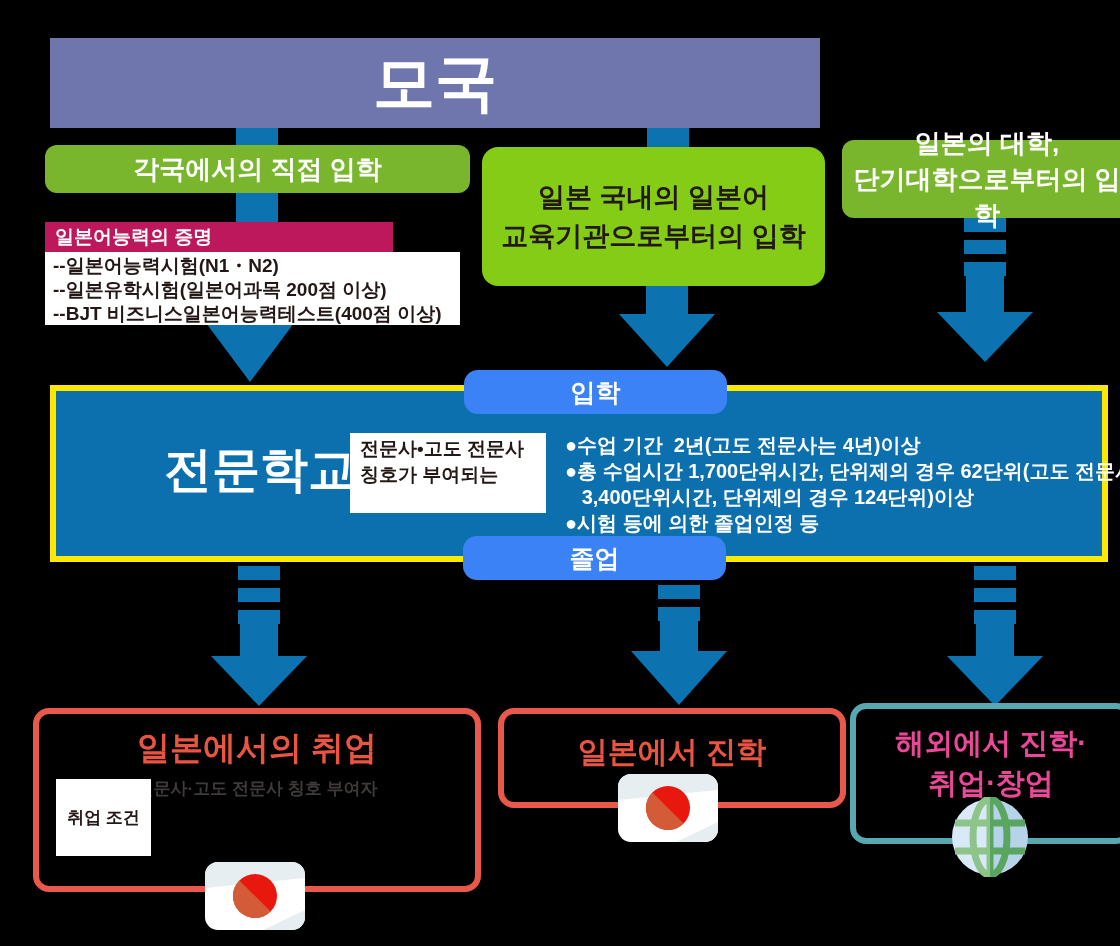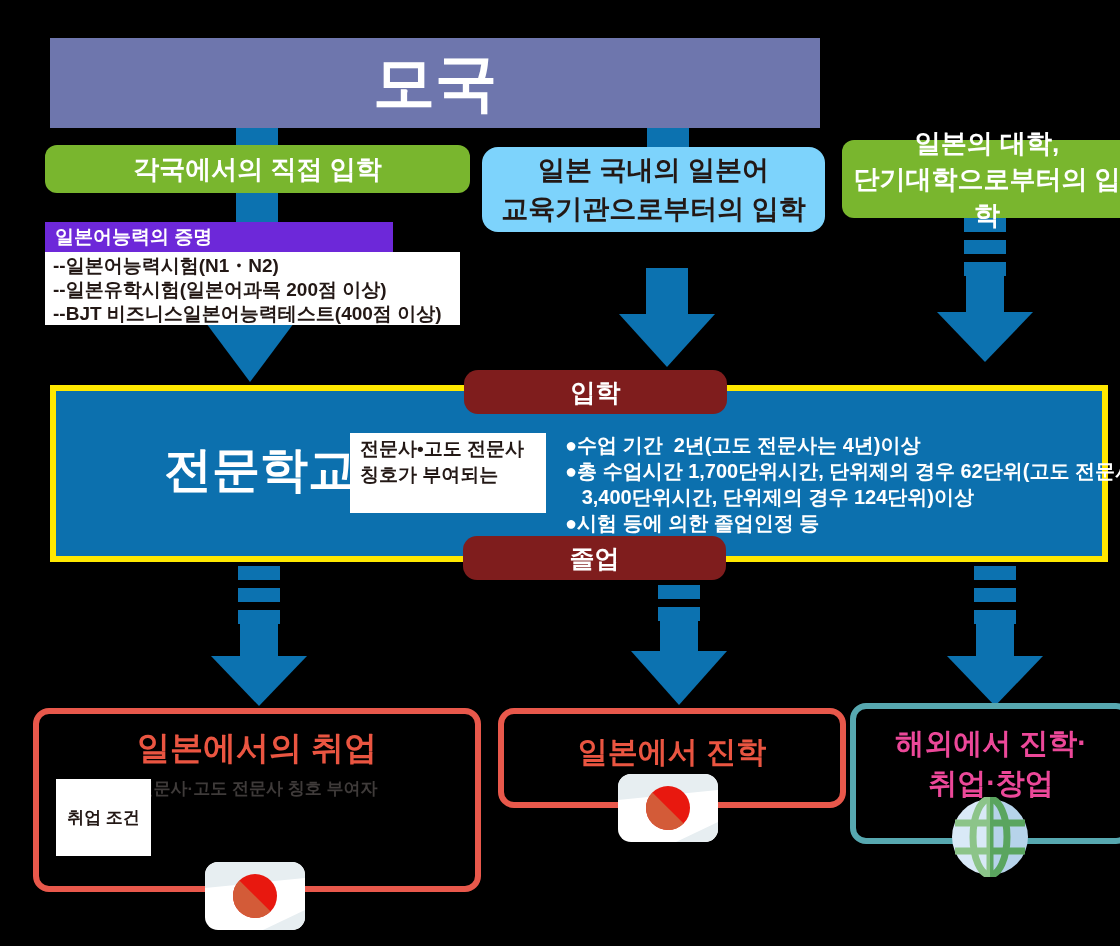--- a/index.html
+++ b/index.html
@@ -9,31 +9,31 @@
   }
   .abs{position:absolute;}
   .ctr{display:flex;align-items:center;justify-content:center;text-align:center;}
 
   
   .banner{left:30px;top:38px;width:770px;height:90px;background:#6e76ad;color:#fff;font-size:62px;z-index:2;}
   .connector{background:#0c72b0;z-index:1;}
   .green-box{background:#79b62e;color:#fff;border-radius:12px;z-index:2;}
   .gb1{left:25px;top:145px;width:425px;height:48px;font-size:26px;}
   .gb2{left:822px;top:140px;width:290px;height:78px;font-size:26px;line-height:36px;}
-  .proof-header{left:25px;top:222px;width:348px;height:30px;background:#6d28d9;color:#fff;
+  .proof-header{left:25px;top:222px;width:348px;height:30px;background:#be185d;color:#fff;
     font-size:19px;line-height:30px;padding-left:10px;box-sizing:border-box;z-index:2;}
   .proof-box{left:25px;top:252px;width:415px;height:73px;background:#fff;color:#231815;
     font-size:19px;line-height:24px;padding:2px 8px;box-sizing:border-box;z-index:2;}
-  .yellow-box{left:462px;top:147px;width:343px;height:85px;background:#7dd3fc;border-radius:16px;
+  .yellow-box{left:462px;top:147px;width:343px;height:139px;background:#84cc16;border-radius:16px;
     color:#231815;font-size:27px;line-height:39px;z-index:2;}
 
   
   .blue-box{left:30px;top:385px;width:1058px;height:177px;background:#0c70ae;
     border:6px solid #ffe800;box-sizing:border-box;z-index:2;}
-  .badge{width:263px;height:44px;background:#7f1d1d;border-radius:14px;color:#fff;font-size:25px;z-index:4;}
+  .badge{width:263px;height:44px;background:#3b82f6;border-radius:14px;color:#fff;font-size:25px;z-index:4;}
   .badge-adm{left:444px;top:370px;}
   .badge-grd{left:443px;top:536px;}
   .school-name{left:80px;top:438px;width:320px;color:#fff;font-size:48px;z-index:3;}
   .cond-box{left:330px;top:433px;width:196px;height:80px;background:#fff;color:#231815;
     font-size:19px;line-height:26px;padding:3px 10px;box-sizing:border-box;z-index:3;}
   .reqs{left:545px;top:432px;width:540px;color:#fff;font-size:20px;line-height:26px;z-index:3;}
   .reqs div{white-space:pre;}
 
   
   .outcome{border-radius:16px;box-sizing:border-box;z-index:2;}

